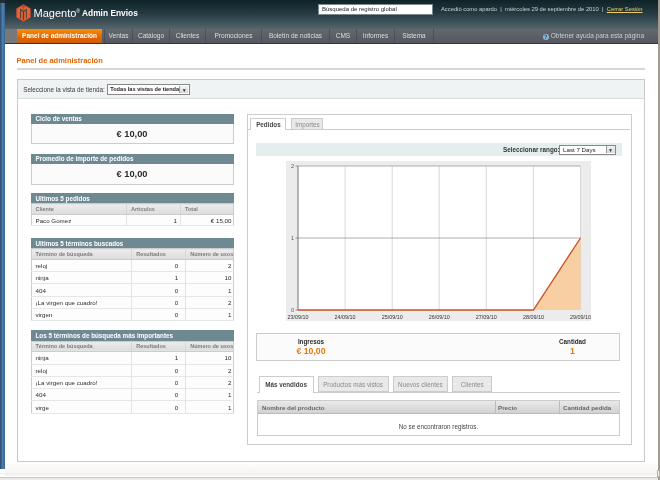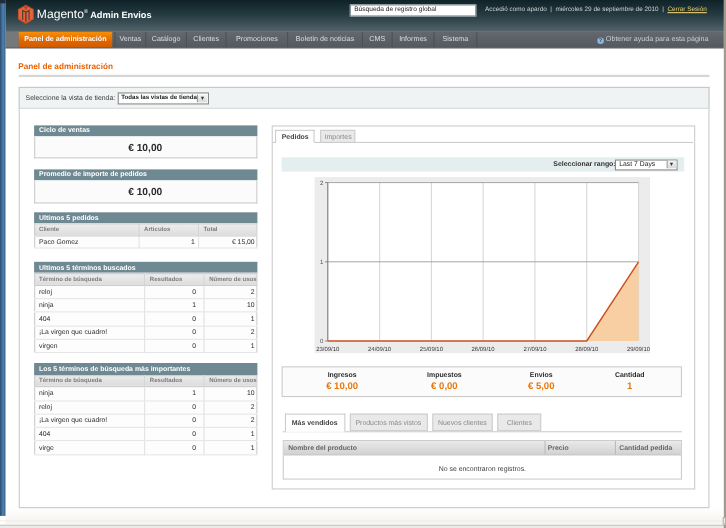--- a/index.html
+++ b/index.html
@@ -260,28 +260,20 @@
       <text x="247.4" y="158" text-anchor="middle">28/09/10</text>
       <text x="294.5" y="158" text-anchor="middle">29/09/10</text>
     </g>
   </svg>
 
   <div class="abs" id="totals"></div>
   <div class="abs tcol" style="left:266px;top:338.8px;">
       <div class="tlab">Ingresos</div>
       <div class="tval">€ 10,00</div>
     </div>
-  <div class="abs tcol" style="left:359px;top:338.8px;">
-      <div class="tlab">Impuestos</div>
-      <div class="tval">€ 0,00</div>
-    </div>
-  <div class="abs tcol" style="left:447px;top:338.8px;">
-      <div class="tlab">Envios</div>
-      <div class="tval">€ 5,00</div>
-    </div>
   <div class="abs tcol" style="left:527.5px;top:338.8px;">
       <div class="tlab">Cantidad</div>
       <div class="tval">1</div>
     </div>
 
   <div class="abs" id="btabline"></div>
   <div class="abs btab tabon" style="left:258.6px;width:55px;">Más vendidos</div>
   <div class="abs btab taboff" style="left:317.6px;width:71px;">Productos más vistos</div>
   <div class="abs btab taboff" style="left:392.6px;width:55.5px;">Nuevos clientes</div>
   <div class="abs btab taboff" style="left:452.2px;width:40px;">Clientes</div>

